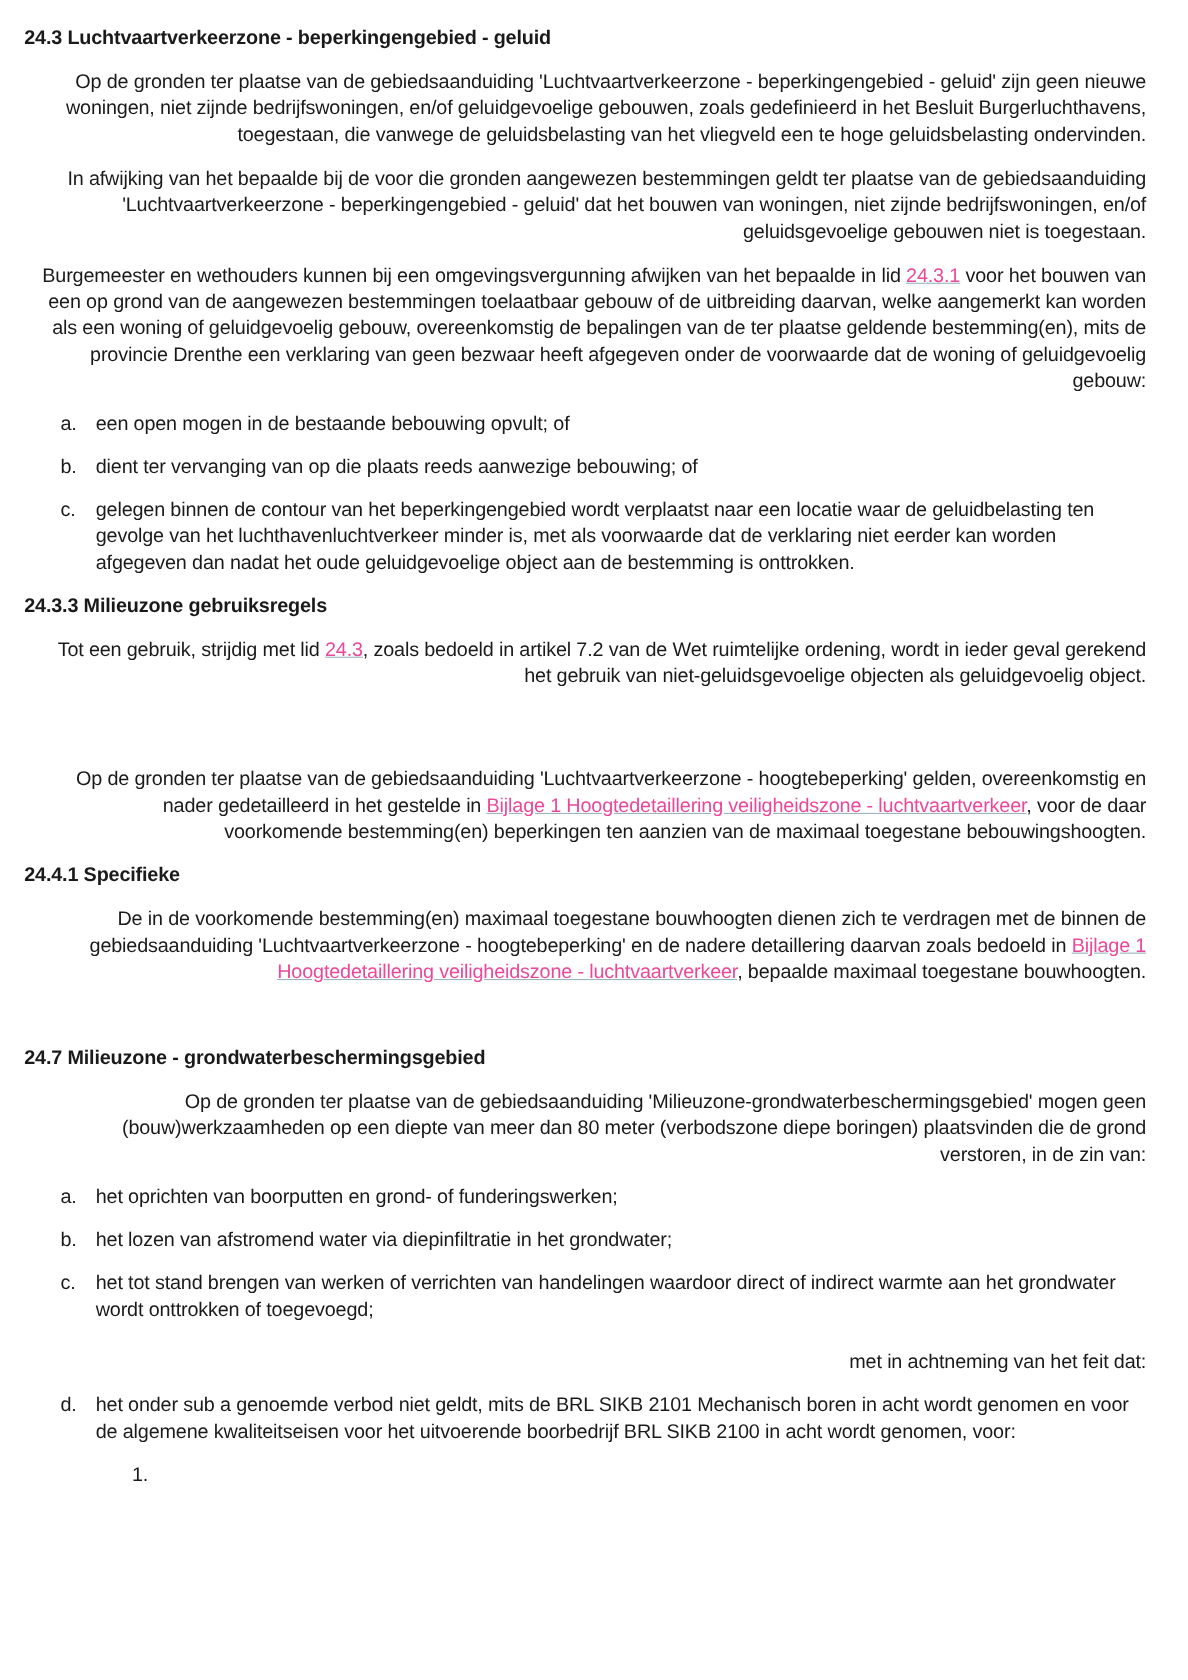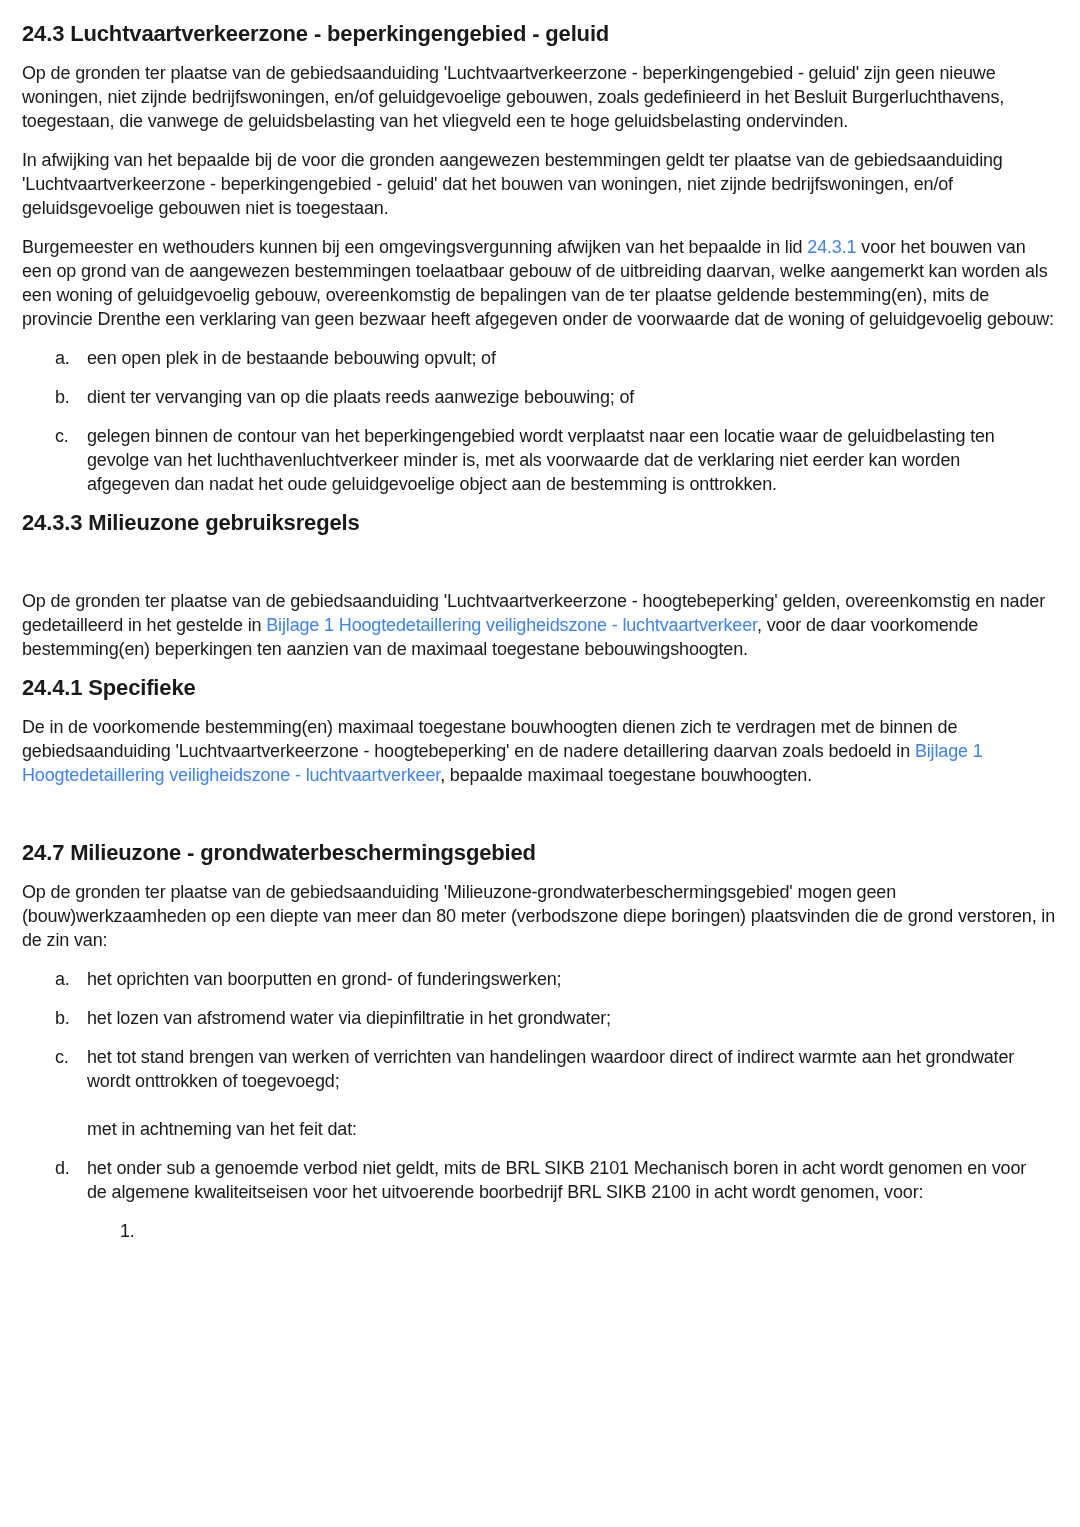--- a/index.html
+++ b/index.html
@@ -7,29 +7,29 @@
     width: 1080px;
     height: 1527px;
     overflow: hidden;
     font-family: "Liberation Sans", sans-serif;
     color: #1a1a1a;
     font-size: 18px;
     line-height: 24px;
   }
   .page { position: relative; padding: 22px 22px 0 22px; letter-spacing: -0.15px; }
   h3 {
-    font-size: 22px;
+    font-size: 18px;
     font-weight: bold;
     margin: 0;
     line-height: 24px;
   }
-  p { margin: 0; }
+  p { margin: 16px; text-align: right; }
   .sec-title { margin-bottom: 15px; }
   .para { margin-bottom: 15px; }
-  .link { color: #3b82f6; text-decoration-color: #9ab5c0; cursor: pointer; }
+  .link { color: #ec4899; text-decoration: underline; text-decoration-color: #9ab5c0; cursor: pointer; }
   .list { margin: 0; padding: 0; list-style: none; }
   .item { display: flex; margin-bottom: 15px; }
   .item .marker { width: 65px; flex: 0 0 65px; text-align: left; padding-left: 33px; box-sizing: border-box; }
   .item .text { flex: 1; padding-right: 14px; }
   .sub-item { display: flex; margin-top: 0; margin-bottom: 15px; }
   .sub-item .marker { width: 130px; flex: 0 0 130px; padding-left: 98px; box-sizing: border-box; }
   .sub-item .text { flex: 1; }
   .plain-indent { padding-left: 65px; margin-bottom: 15px; margin-top: 24px; }
   .gap-large { height: 39px; }
 </style>
@@ -40,33 +40,34 @@
 
   <h3 class="sec-title">24.3 Luchtvaartverkeerzone - beperkingengebied - geluid</h3>
   <p class="para">Op de gronden ter plaatse van de gebiedsaanduiding 'Luchtvaartverkeerzone - beperkingengebied - geluid' zijn geen nieuwe woningen, niet zijnde bedrijfswoningen, en/of geluidgevoelige gebouwen, zoals gedefinieerd in het Besluit Burgerluchthavens, toegestaan, die vanwege de geluidsbelasting van het vliegveld een te hoge geluidsbelasting ondervinden.</p>
 
   <p class="para">In afwijking van het bepaalde bij de voor die gronden aangewezen bestemmingen geldt ter plaatse van de gebiedsaanduiding 'Luchtvaartverkeerzone - beperkingengebied - geluid' dat het bouwen van woningen, niet zijnde bedrijfswoningen, en/of geluidsgevoelige gebouwen niet is toegestaan.</p>
 
   <p class="para"><span>Burgemeester en wethouders kunnen bij een omgevingsvergunning afwijken van het bepaalde in lid </span><a class="link">24.3.1</a><span> voor het bouwen van een op grond van de aangewezen bestemmingen toelaatbaar gebouw of de uitbreiding daarvan, welke aangemerkt kan worden als een woning of geluidgevoelig gebouw, overeenkomstig de bepalingen van de ter plaatse geldende bestemming(en), mits de provincie Drenthe een verklaring van geen bezwaar heeft afgegeven onder de voorwaarde dat de woning of geluidgevoelig gebouw:</span></p>
   <ol class="list">
     <li class="item">
         <span class="marker">a.</span>
-        <span class="text">een open plek in de bestaande bebouwing opvult; of</span>
+        <span class="text">een open mogen in de bestaande bebouwing opvult; of</span>
       </li>
     <li class="item">
         <span class="marker">b.</span>
         <span class="text">dient ter vervanging van op die plaats reeds aanwezige bebouwing; of</span>
       </li>
     <li class="item">
         <span class="marker">c.</span>
         <span class="text">gelegen binnen de contour van het beperkingengebied wordt verplaatst naar een locatie waar de geluidbelasting ten gevolge van het luchthavenluchtverkeer minder is, met als voorwaarde dat de verklaring niet eerder kan worden afgegeven dan nadat het oude geluidgevoelige object aan de bestemming is onttrokken.</span>
       </li>
   </ol>
 
   <h3 class="sec-title">24.3.3 Milieuzone gebruiksregels</h3>
+  <p class="para"><span>Tot een gebruik, strijdig met lid </span><a class="link">24.3</a><span>, zoals bedoeld in artikel 7.2 van de Wet ruimtelijke ordening, wordt in ieder geval gerekend het gebruik van niet-geluidsgevoelige objecten als geluidgevoelig object.</span></p>
 
   <div class="gap-large"></div>
 
   <p class="para"><span>Op de gronden ter plaatse van de gebiedsaanduiding 'Luchtvaartverkeerzone - hoogtebeperking' gelden, overeenkomstig en nader gedetailleerd in het gestelde in </span><a class="link">Bijlage 1 Hoogtedetaillering veiligheidszone - luchtvaartverkeer</a><span>, voor de daar voorkomende bestemming(en) beperkingen ten aanzien van de maximaal toegestane bebouwingshoogten.</span></p>
 
   <h3 class="sec-title">24.4.1 Specifieke</h3>
   <p class="para"><span>De in de voorkomende bestemming(en) maximaal toegestane bouwhoogten dienen zich te verdragen met de binnen de gebiedsaanduiding 'Luchtvaartverkeerzone - hoogtebeperking' en de nadere detaillering daarvan zoals bedoeld in </span><a class="link">Bijlage 1 Hoogtedetaillering veiligheidszone - luchtvaartverkeer</a><span>, bepaalde maximaal toegestane bouwhoogten.</span></p>
 
   <div class="gap-large"></div>
 

